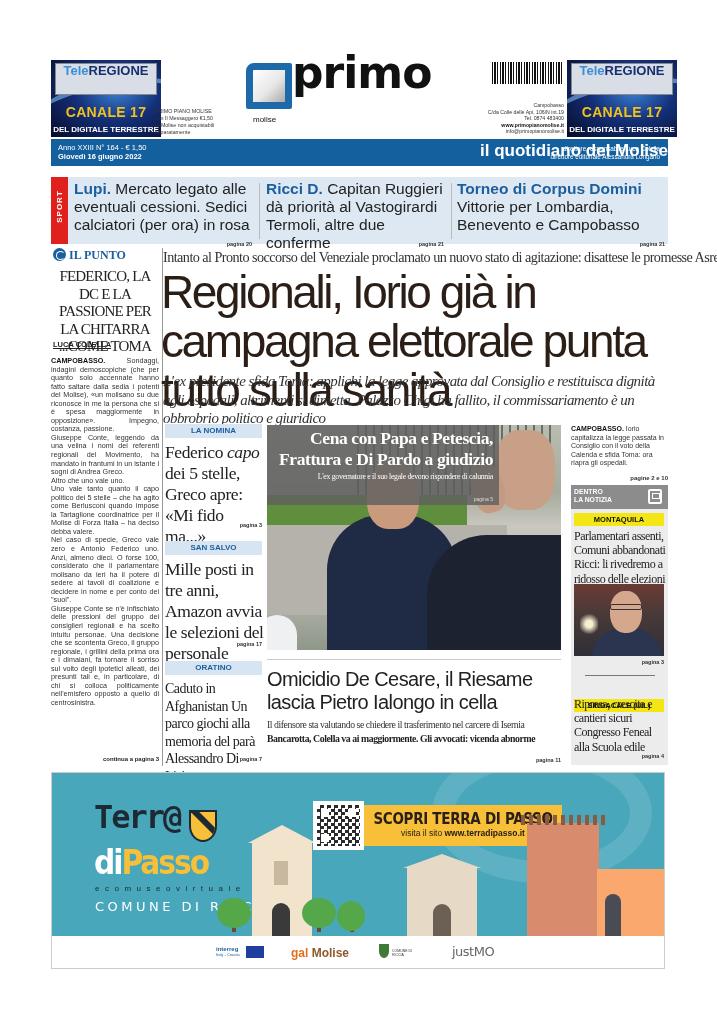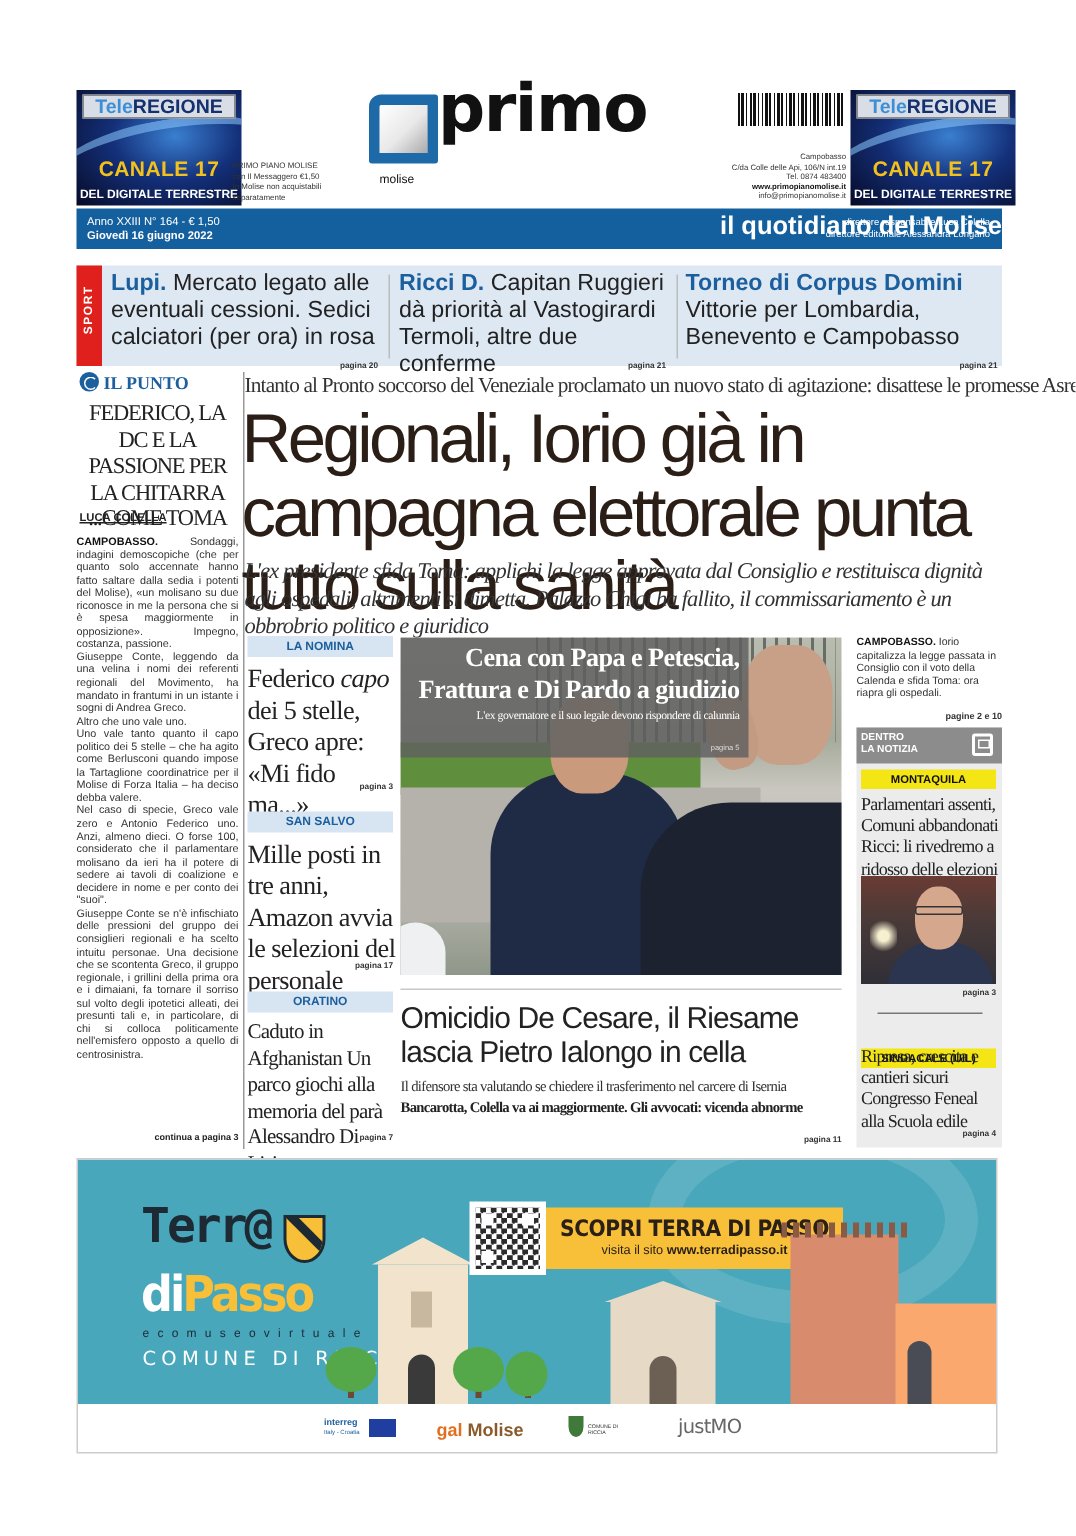--- a/index.html
+++ b/index.html
@@ -2,21 +2,21 @@
 <html><head>
 <meta charset="utf-8">
 <style>
 *{box-sizing:border-box;margin:0;padding:0;}
 html,body{width:717px;height:1024px;background:#fff;overflow:hidden;}
 body{position:relative;font-family:"Liberation Sans",sans-serif;color:#222;}
 .abs{position:absolute;}
 
 
 .tv-ad{position:absolute;width:110px;height:77px;background:radial-gradient(ellipse at 60% 40%,#3a7fd0 0%,#14307a 45%,#060a25 100%);overflow:hidden;}
-.tv-ad .tv-logo{position:absolute;left:4px;top:3px;right:4px;height:16px;background:#d8dde6;border:1px solid #888;font:bold 13px "Liberation Sans",sans-serif;text-align:center;line-height:14px;color:#14306e;}
+.tv-ad .tv-logo{position:absolute;left:4px;top:3px;right:4px;height:32px;background:#d8dde6;border:1px solid #888;font:bold 13px "Liberation Sans",sans-serif;text-align:center;line-height:14px;color:#14306e;}
 .tv-ad .tv-logo .tele{color:#3a8fd8;}
 .tv-ad .tv-canale{position:absolute;left:0;right:0;top:44px;text-align:center;font:bold 14px "Liberation Sans",sans-serif;color:#f3c11d;letter-spacing:.3px;}
 .tv-ad .tv-dig{position:absolute;left:0;right:0;bottom:3px;text-align:center;font:bold 8px "Liberation Sans",sans-serif;color:#fff;}
 .tv-ad .swirl{position:absolute;left:-20px;top:20px;width:160px;height:60px;border-radius:50%;border-top:6px solid rgba(140,200,255,.55);transform:rotate(-10deg);}
 
 .smallinfo{position:absolute;font-size:5.3px;line-height:7px;color:#333;}
 .logo-wrap{position:absolute;left:240px;top:55px;width:225px;height:82px;}
 .logo-primo{position:absolute;left:52px;top:-4px;font:bold 44px "DejaVu Sans",sans-serif;letter-spacing:-1px;color:#111;line-height:44px;}
 .logo-piano{position:absolute;left:52px;top:34px;font:bold 50px "DejaVu Sans",sans-serif;letter-spacing:-1px;color:#1e6aa8;line-height:48px;}
 .logo-square{position:absolute;left:6px;top:8px;width:46px;height:46px;border:7px solid #1e6aa8;border-radius:8px 2px 2px 2px;background:linear-gradient(135deg,#fff 0%,#e8e8e8 55%,#aaa 100%);}

